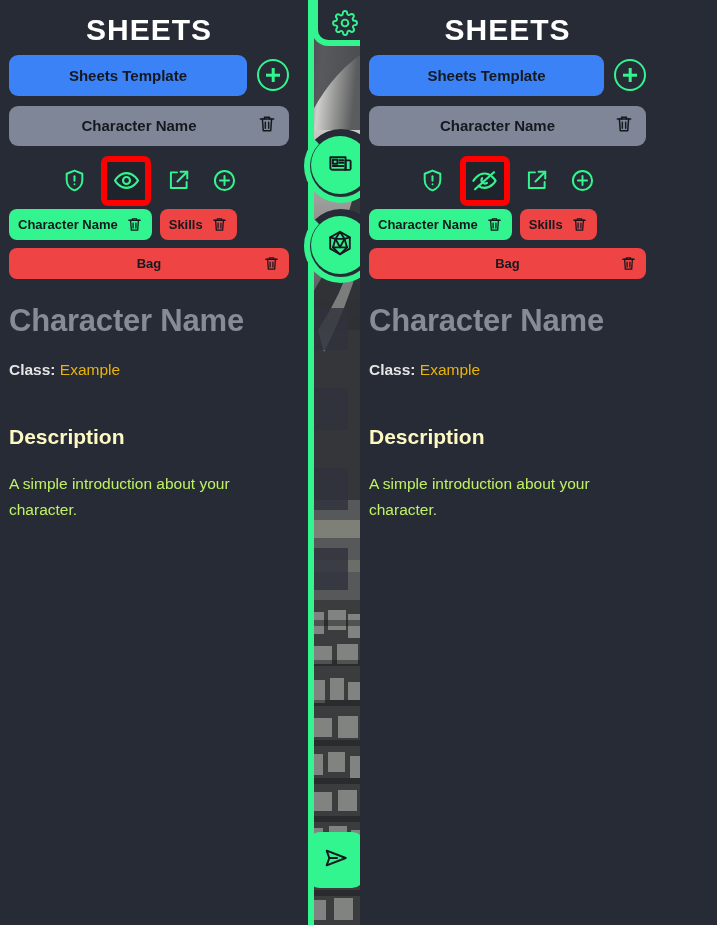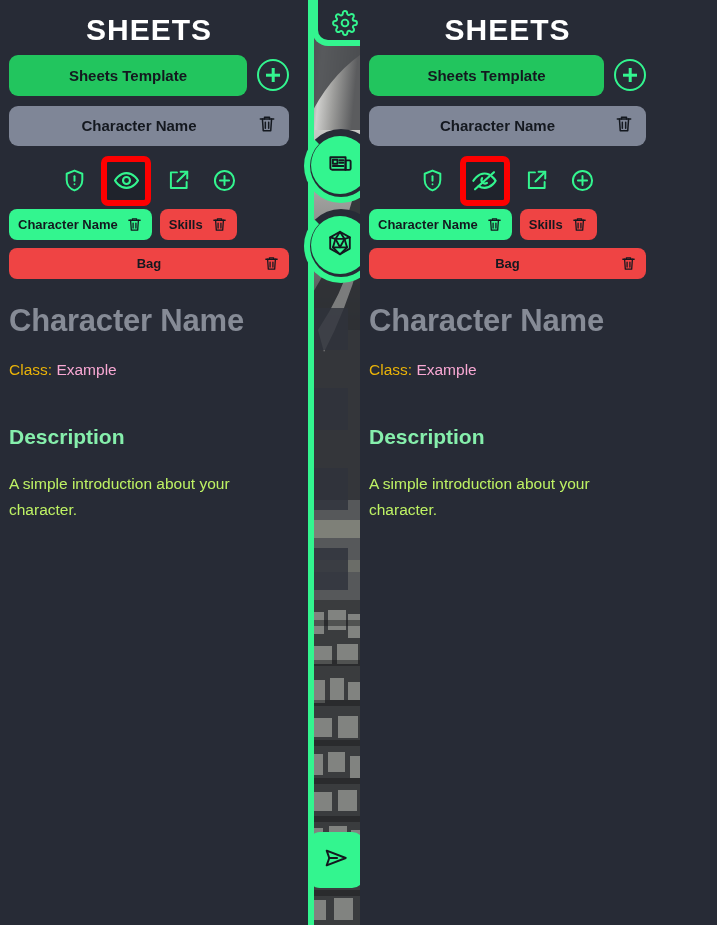--- a/index.html
+++ b/index.html
@@ -51,21 +51,21 @@
 
   
   .template-row {
     display: flex;
     align-items: center;
     gap: 10px;
     margin-bottom: 10px;
   }
   .template-btn {
     flex: 1 1 auto;
-    background: #22c55e;
+    background: #3b82f6;
     color: #14181f;
     border: none;
     border-radius: 9px;
     font-family: "Liberation Sans", sans-serif;
     font-size: 15px;
     font-weight: bold;
     height: 41px;
     cursor: pointer;
     white-space: nowrap;
   }
@@ -160,24 +160,24 @@
     font-size: 31px;
     font-weight: bold;
     line-height: 1.3;
     letter-spacing: -0.2px;
     margin-bottom: 20px;
   }
   .class-line {
     font-size: 15.5px;
     margin-bottom: 46px;
   }
-  .class-key { color: #eab308; font-weight: normal; }
-  .class-val { color: #f9a8d4; }
+  .class-key { color: #e5e5e5; font-weight: bold; }
+  .class-val { color: #eab308; }
   .section-heading {
-    color: #86efac;
+    color: #fef9c3;
     font-size: 21px;
     font-weight: bold;
     margin-bottom: 22px;
   }
   .section-text {
     color: #bef264;
     font-size: 15.5px;
     line-height: 1.72;
     max-width: 92%;
   }

